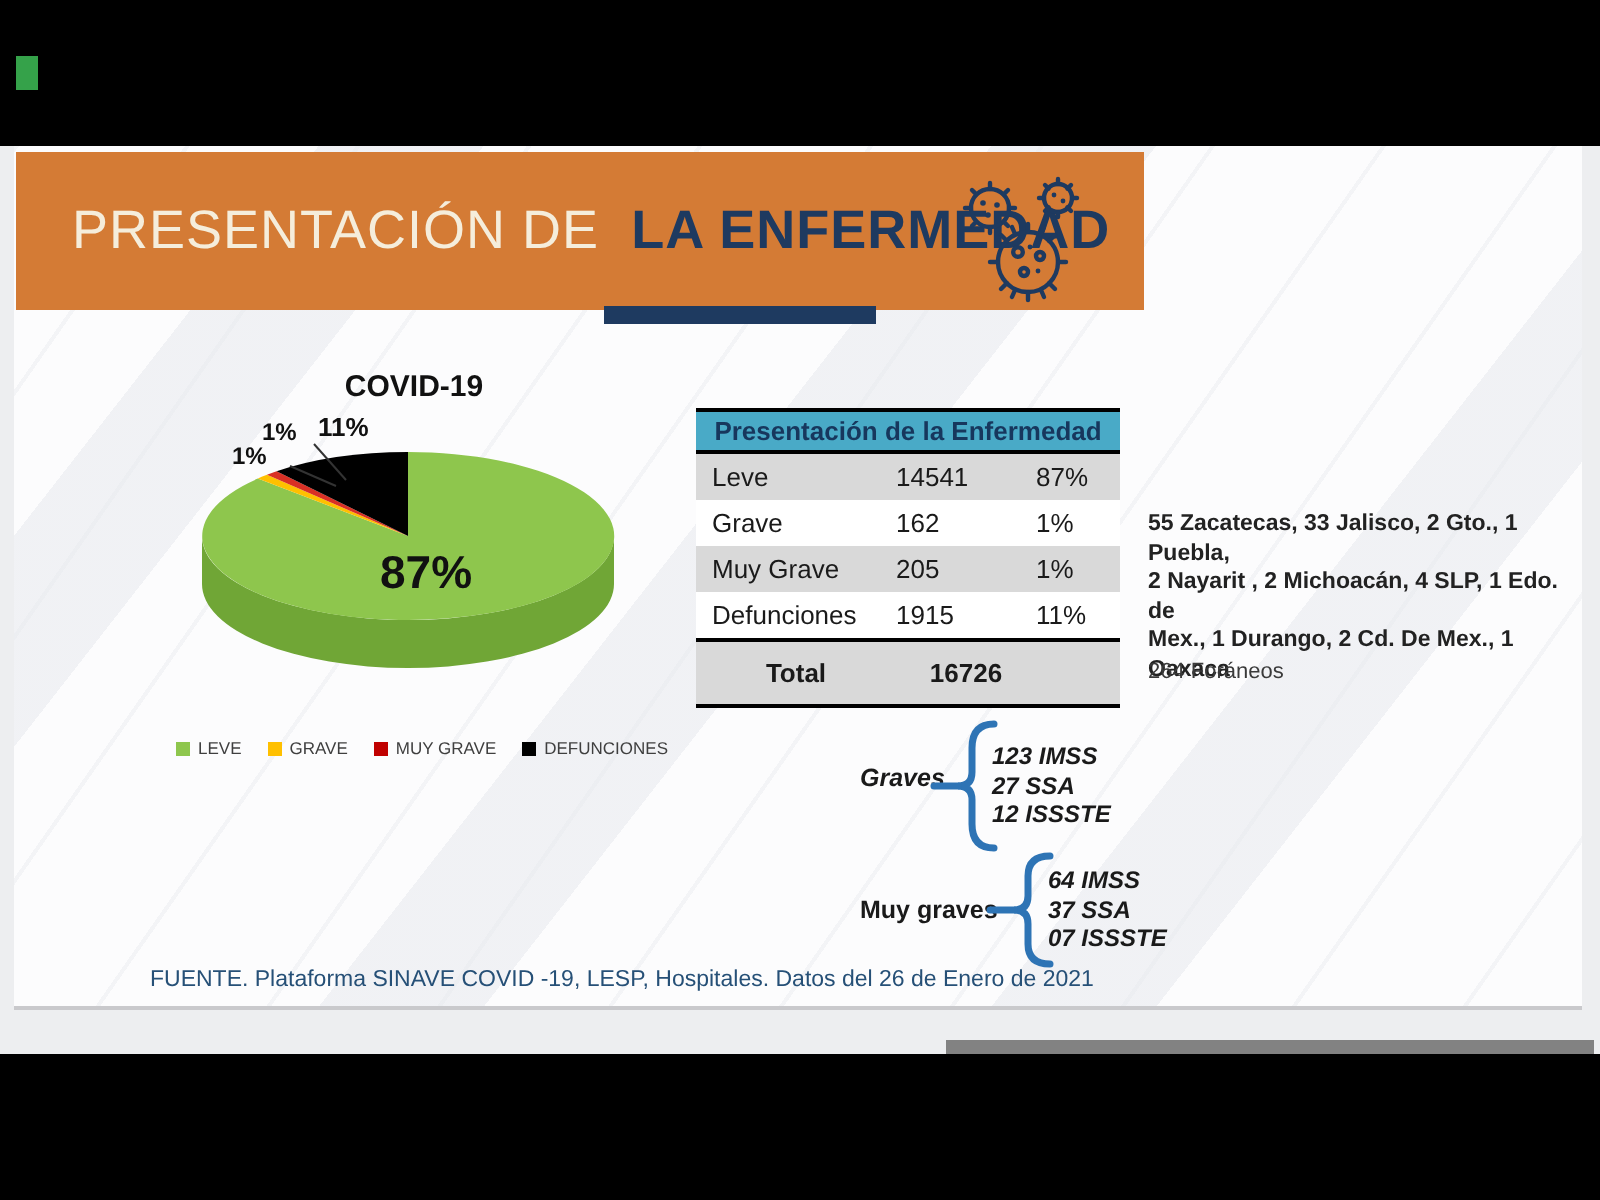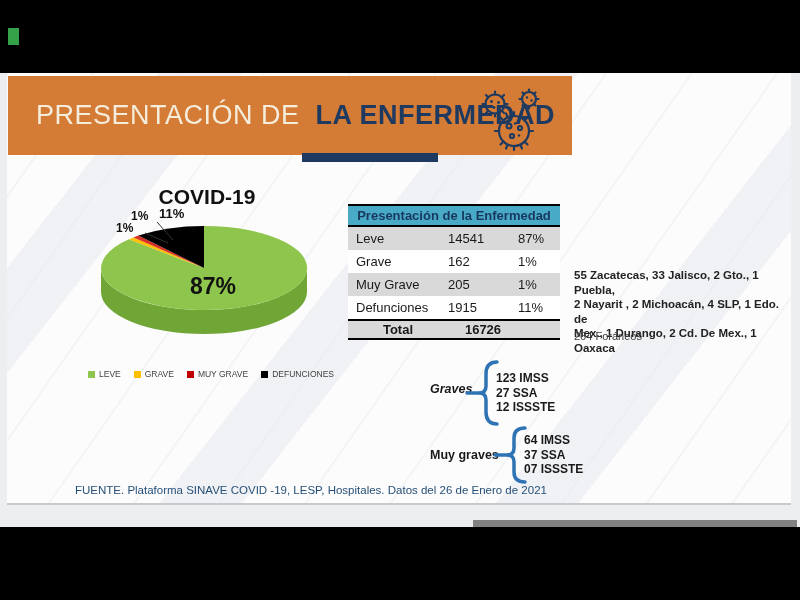--- a/index.html
+++ b/index.html
@@ -32,21 +32,21 @@
     background:#D47B35; display:flex; align-items:center; padding-left:28px;
   }
   .header-title { font-size:27px; letter-spacing:0.5px; white-space:nowrap; }
   .header-title .light { color:#F5EDDB; font-weight:400; }
   .header-title .bold  { color:#1E3A60; font-weight:700; }
   .header-underline { position:absolute; left:295px; top:80px; width:136px; height:9px; background:#1E3A60; }
   .virus-svg { position:absolute; left:460px; top:6px; width:100px; height:75px; }
 
   
   .pie-title { position:absolute; left:120px; top:112px; width:160px; text-align:center;
-               font-size:21px; font-weight:700; color:#111; }
+               font-size:15px; font-weight:700; color:#111; }
   .pie-svg { position:absolute; left:53px; top:122px; width:280px; height:155px; }
   .pie-label { position:absolute; font-weight:700; color:#111; }
   .lbl-11 { left:152px; top:133px; font-size:13px; }
   .lbl-1a { left:124px; top:136px; font-size:12px; }
   .lbl-1b { left:109px; top:148px; font-size:12px; }
   .lbl-87 { left:183px; top:200px; font-size:23px; }
 
   .legend { position:absolute; left:81px; top:296px; display:flex; align-items:center; gap:13px; }
   .legend-item { display:flex; align-items:center; gap:4px; font-size:8.5px; color:#3F3F3F; }
   .swatch { width:7px; height:7px; display:inline-block; }
@@ -57,35 +57,35 @@
   .ptable { position:absolute; left:341px; top:131px; width:212px;
             border-top:2px solid #000; border-bottom:2px solid #000; font-size:13px; color:#1A1A1A; }
   .t-head { height:21px; background:#49AAC7; color:#17375D; font-weight:700;
             display:flex; align-items:center; justify-content:center;
             border-bottom:2px solid #000; font-size:13px; }
   .t-row  { height:23px; display:grid; grid-template-columns:100px 70px 42px; align-items:center; }
   .t-row .c-label { padding-left:8px; text-align:left; }
   .t-row .c-val, .t-row .c-pct { }
   .r-odd  { background:#D9D9D9; }
   .r-even { background:#FFFFFF; }
-  .t-total { height:19px; background:#D9D9D9; border-top:2px solid #000;
+  .t-total { height:33px; background:#D9D9D9; border-top:2px solid #000;
              display:grid; grid-template-columns:100px 70px 42px; align-items:center; font-weight:700; }
   .t-total .c-label { text-align:center; }
   .t-total .c-val { text-align:center; }
 
   
-  .state-notes { position:absolute; left:567px; top:195px; width:218px;
+  .state-notes { position:absolute; left:567px; top:182px; width:218px;
                  font-size:11.5px; font-weight:700; color:#222; line-height:14.5px; }
   .foraneos { position:absolute; left:567px; top:257px; font-size:11px; color:#3A3A3A; }
 
   
   .grp-label { position:absolute; font-size:12.5px; font-weight:700; color:#1A1A1A; }
   .graves-label { left:423px; top:309px;font-style:italic; }
   .muygraves-label { left:423px; top:375px; }
-  .grp-items { position:absolute; font-size:12px; font-weight:700; color:#1A1A1A; line-height:14.5px; }
+  .grp-items { position:absolute; font-size:12px; font-weight:700; color:#1A1A1A; line-height:14.5px;font-style:italic; }
   .graves-items { left:489px; top:298px; }
   .muygraves-items { left:517px; top:360px; }
   .brace-svg { position:absolute; overflow:visible; }
   .graves-brace { left:458px; top:287px; width:40px; height:66px; }
   .muygraves-brace { left:486px; top:353px; width:40px; height:58px; }
 
   .footer-note { position:absolute; left:68px; top:411px; font-size:11.5px; color:#265077; }
 
   .bottom-strip-bar { position:absolute; left:473px; top:520px; width:324px; height:7px; background:#828282; }
 </style>

